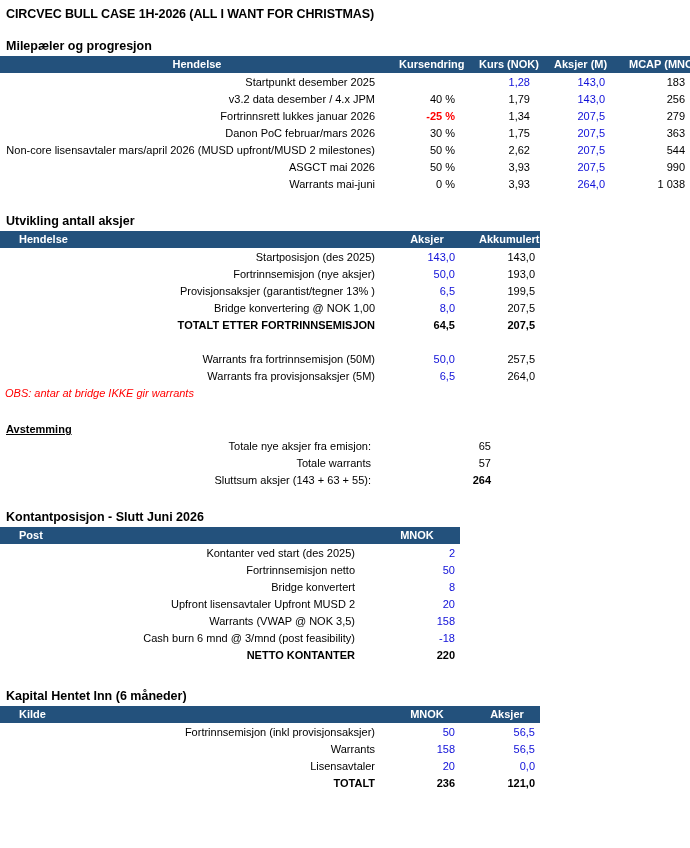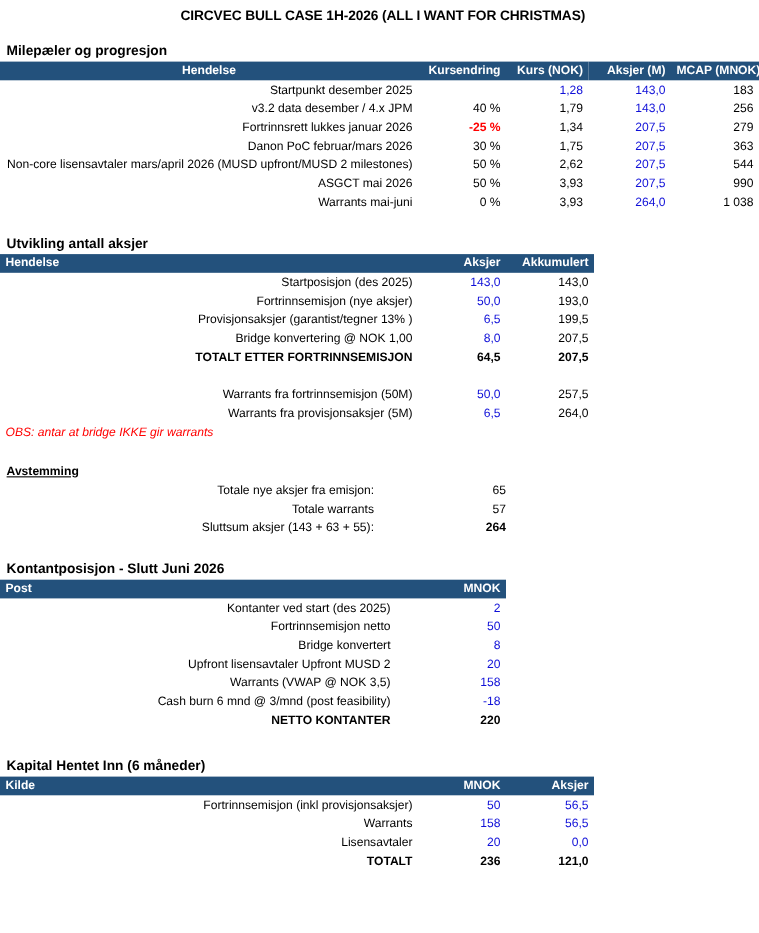--- a/index.html
+++ b/index.html
@@ -16,21 +16,20 @@
   }
   .page { padding: 4px 0 0 0; }
 
   .doc-title {
     font-size: 12.5px;
     font-weight: bold;
     letter-spacing: -0.1px;
     padding: 3px 0 0 6px;
     margin-bottom: 18px;
     white-space: nowrap;
-    text-align: center;
   }
 
   .section { margin-bottom: 0; }
   .section-title {
     font-size: 12.5px;
     font-weight: bold;
     padding: 0 0 3px 6px;
     white-space: nowrap;
   }
   .gap-md { height: 22px; }
@@ -39,35 +38,35 @@
   table.grid {
     border-collapse: collapse;
     font-size: 11px;
     table-layout: fixed;
   }
   table.grid thead th {
     background: #23517C;
     color: #ffffff;
     font-weight: bold;
     font-size: 11px;
-    padding: 3px 5px 3px 5px;
+    padding: 3px 5px 3px 19px;
     height: 17px;
     line-height: 11px;
     white-space: nowrap;
   }
   table.grid tbody td {
     padding: 2px 5px;
     height: 17px;
     line-height: 12px;
     white-space: nowrap;
     vertical-align: middle;
   }
   .th-left   { text-align: left; }
   .th-center { text-align: center; }
-  .th-right  { text-align: right; }
+  .th-right  { }
   .c-left    { text-align: right; }
   .c-right   { text-align: right; }
 
   .v-blue  { color: #0F0FD8; }
   .v-red   { color: #FF0000; }
   .v-black { color: #000000; }
   .bold    { font-weight: bold; }
   .note-red {
     color: #FF0000;
     font-style: italic;
@@ -238,21 +237,21 @@
           <td></td>
         </tr>
       </tbody>
     </table>
   </div>
 
   <div class="gap-md"></div>
 
   <div class="section">
     <div class="sub-head">Avstemming</div>
-    <table class="plain" style="width:465px;">
+    <table class="plain" style="width:465px;margin-left:31px;">
       <colgroup>
           <col style="width:345px">
           <col style="width:120px">
         </colgroup>
       <tbody>
         <tr>
           <td class="c-left">Totale nye aksjer fra emisjon:</td>
           <td class="c-right">65</td>
         </tr>
         <tr>

